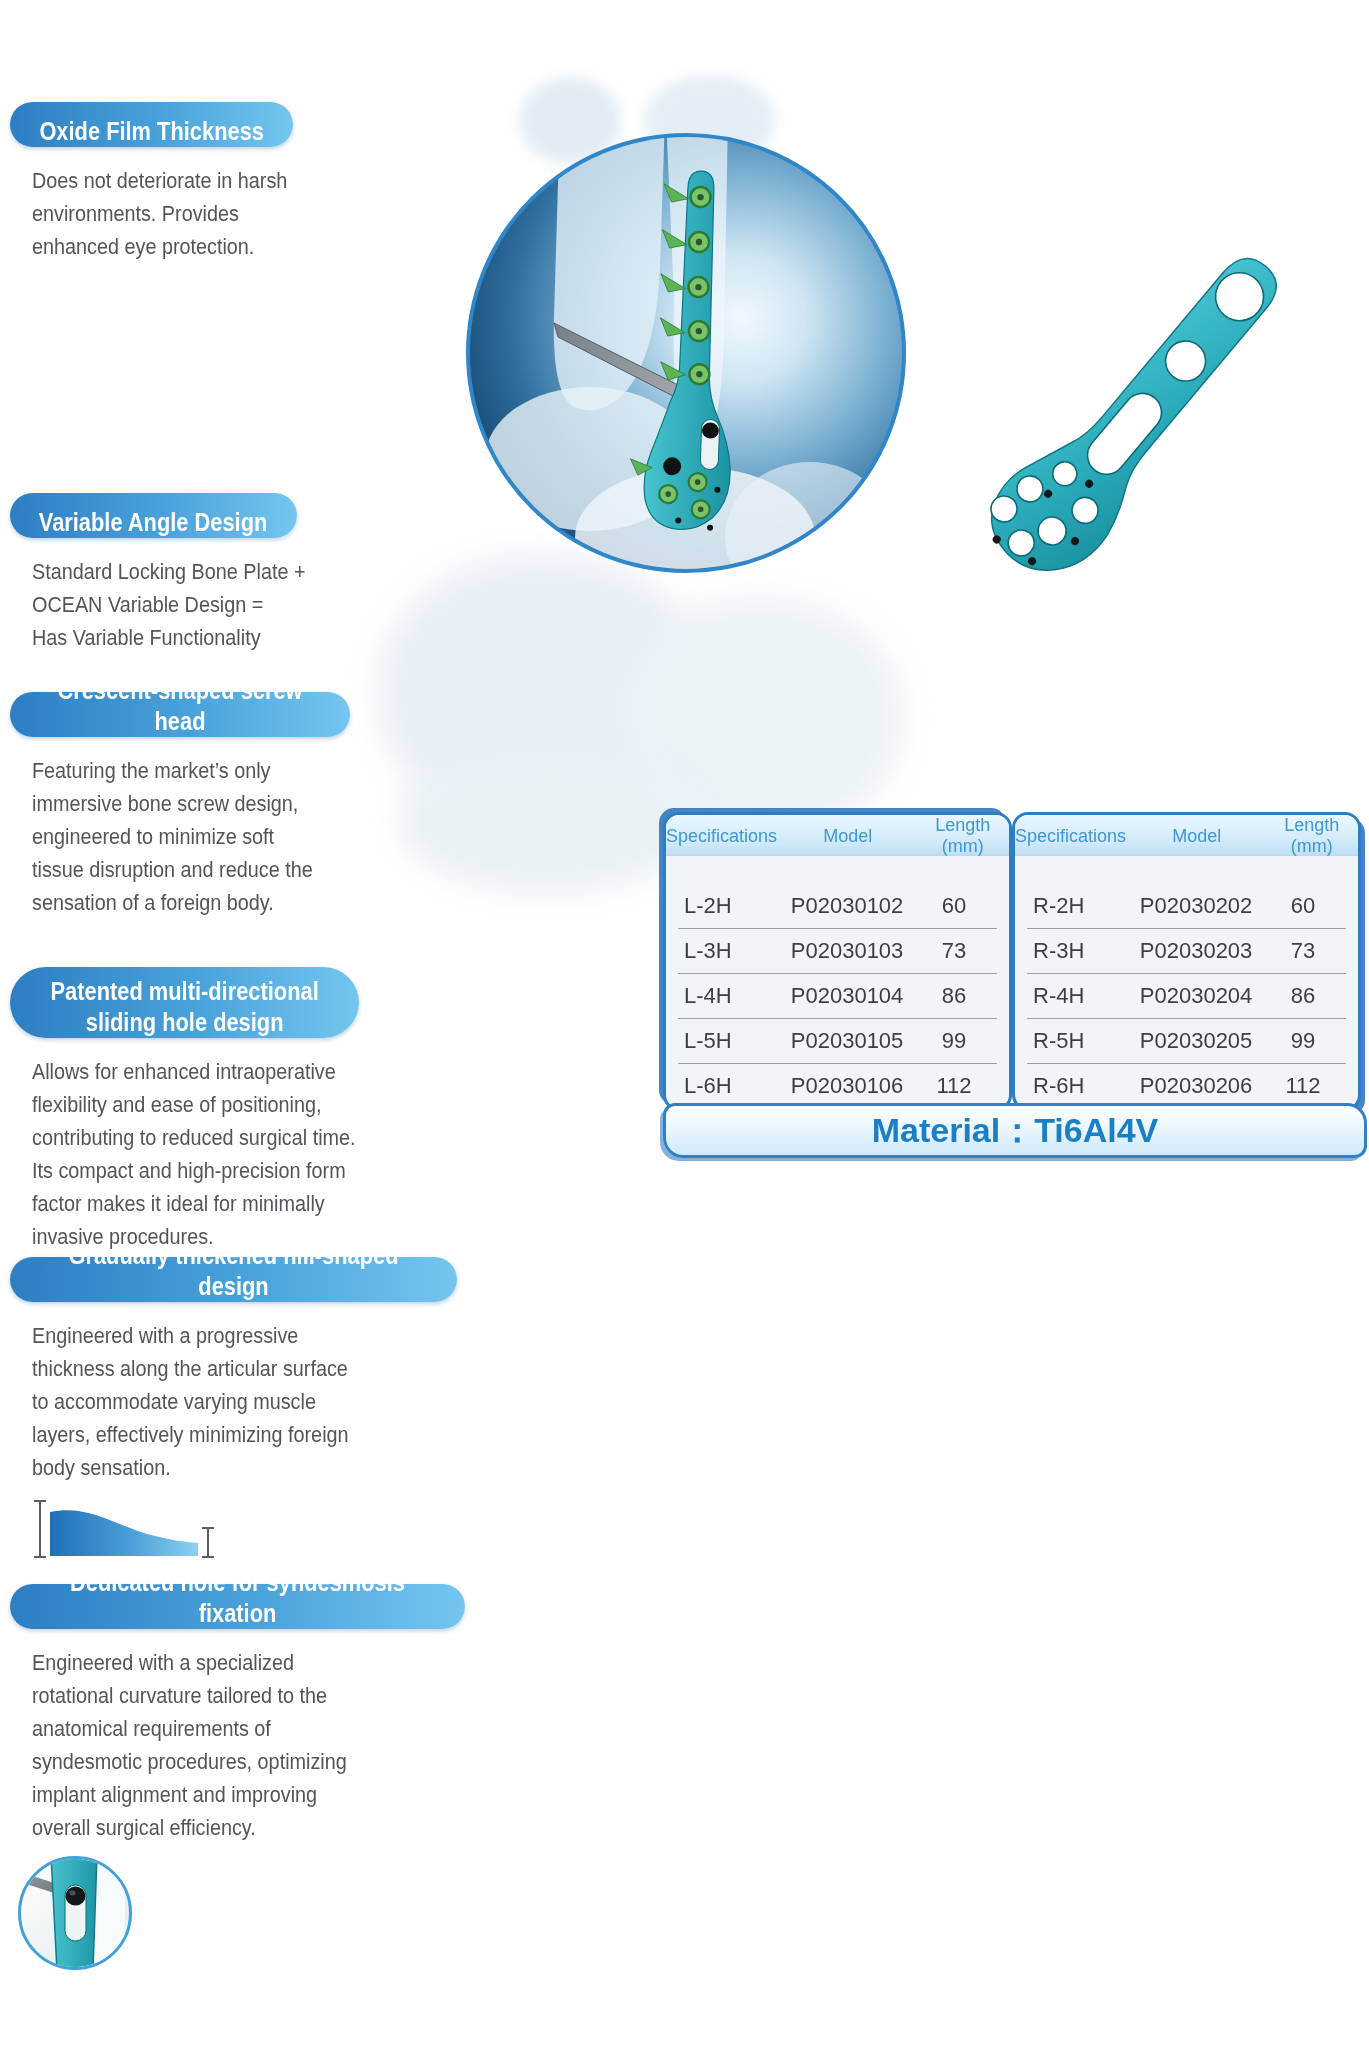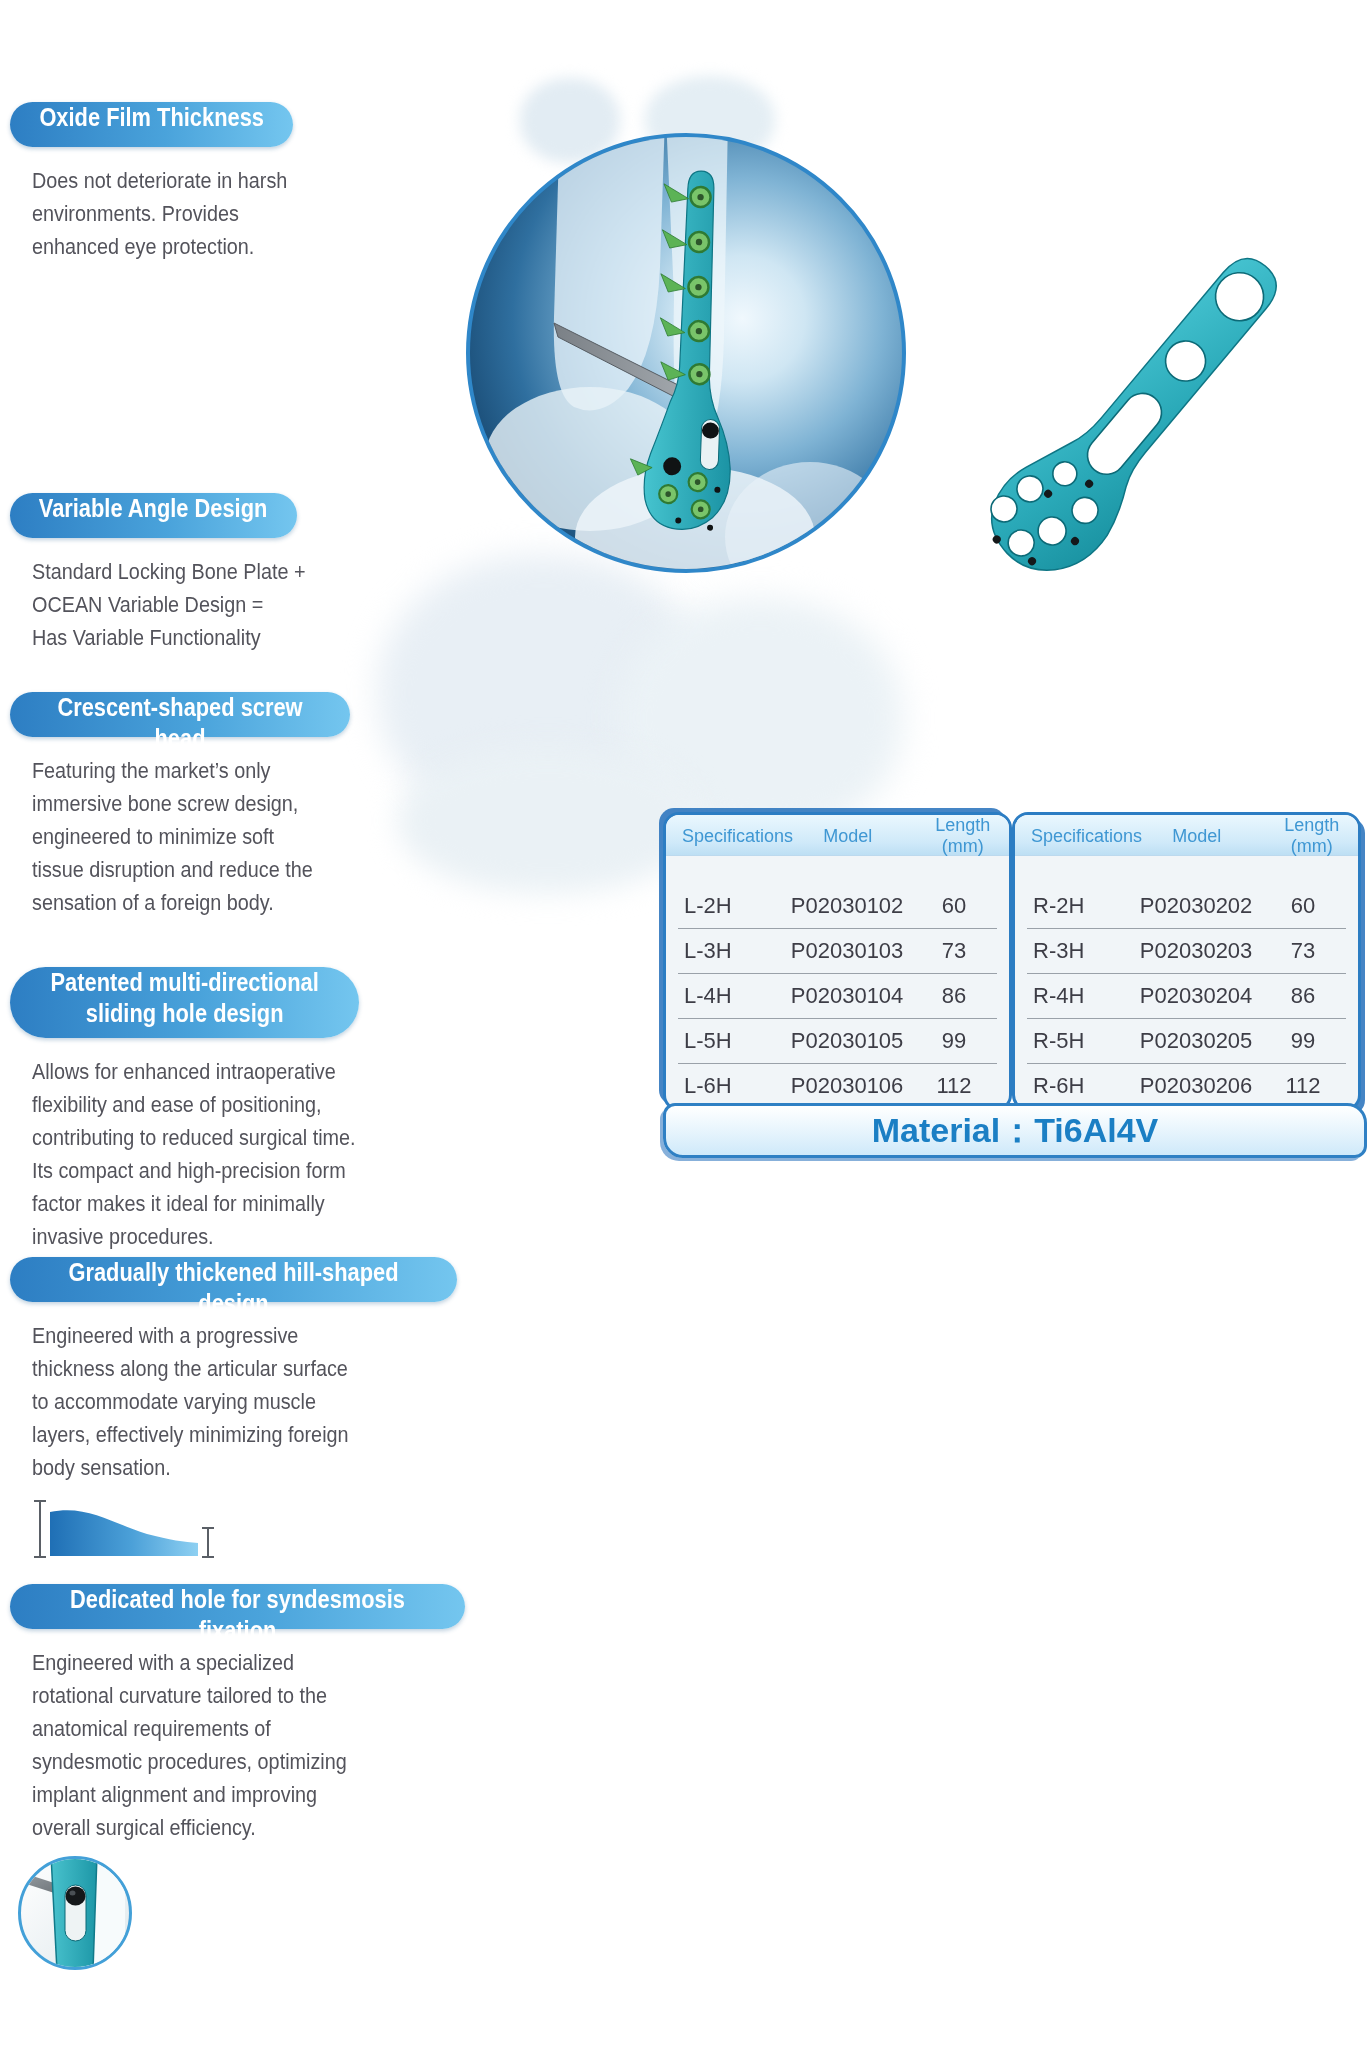--- a/index.html
+++ b/index.html
@@ -1,21 +1,21 @@
 <!DOCTYPE html>
 <html><head>
 <meta charset="utf-8">
 <style>
   html,body{margin:0;padding:0;background:#fff;}
   .page{position:relative;width:1369px;height:2048px;background:#ffffff;overflow:hidden;
         font-family:"Liberation Sans",sans-serif;}
 
   
   .feature{position:absolute;left:10px;width:490px;}
-  .pill{display:flex;align-items:flex-start;justify-content:center;color:#fff;font-weight:bold;
+  .pill{display:flex;align-items:flex-end;justify-content:center;color:#fff;font-weight:bold;
         background:linear-gradient(90deg,#2d7ec3 0%,#4aa3db 55%,#74c6ef 100%);
         border-radius:36px;box-shadow:0 2px 4px rgba(30,90,140,.28);}
   .pill .t{font-size:26px;line-height:31px;white-space:pre-line;text-align:center;
            transform:scaleX(.84);}
   .pill.h1{height:45px;}
   .pill.h2{height:71px;}
   .desc{margin:17px 0 0 22px;font-size:22px;line-height:33px;color:#53535b;
         white-space:pre-line;transform:scaleX(.9);transform-origin:0 0;}
 
   
@@ -39,21 +39,21 @@
 
   
   .tables{position:absolute;left:663px;top:812px;width:698px;display:flex;gap:0;}
   .spec-box{flex:1;border:3px solid #2c7dc3;border-radius:16px;background:#f1f5f8;overflow:hidden;}
   .spec-box.left{box-shadow:-5px -5px 0 -1px rgba(36,112,187,.85);}
   .spec-box.right{box-shadow:5px 5px 0 -1px rgba(36,112,187,.85);}
   .spec-head{display:grid;grid-template-columns:33% 40% 27%;align-items:center;height:40px;
              background:linear-gradient(180deg,#eaf7fe 0%,#cfe9f9 70%,#bddff4 100%);
              border-bottom:1px solid #bcd9ee;}
   .spec-head div{font-size:18px;color:#3f97d3;text-align:center;}
-  .spec-head div:first-child{text-align:left;padding-left:16px;}
+  .spec-head div:first-child{text-align:left;}
   .rows{padding:0 12px;margin-top:28px;}
   .srow{display:grid;grid-template-columns:33% 40% 27%;align-items:center;height:44px;
         font-size:22px;color:#3d3d46;}
   .srow + .srow{border-top:1px solid #9aa1a9;}
   .srow div{text-align:center;}
   .srow div:first-child{text-align:left;padding-left:6px;}
 
   
   .material{position:absolute;left:663px;top:1103px;width:698px;height:49px;
             display:flex;align-items:center;justify-content:center;

